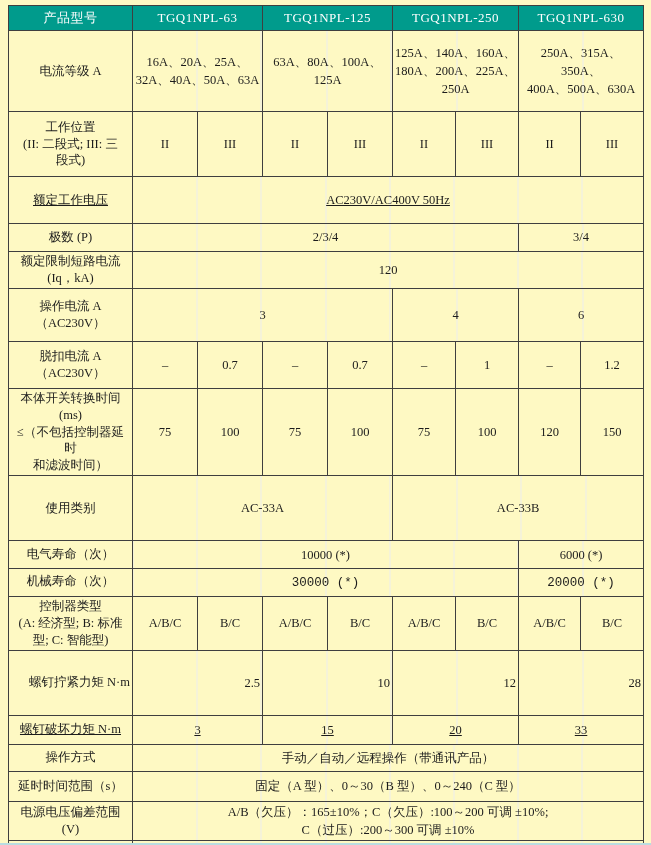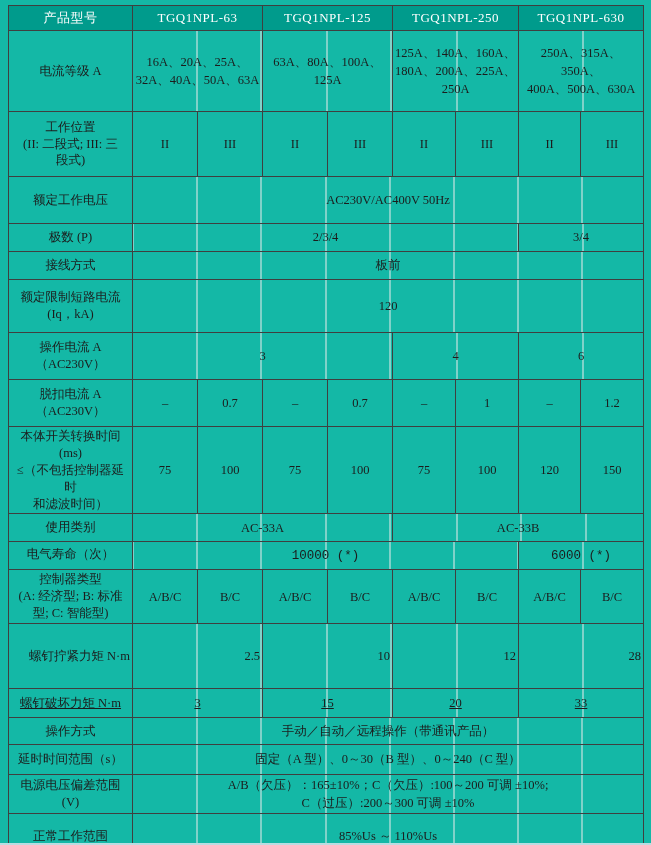--- a/index.html
+++ b/index.html
@@ -9,21 +9,21 @@
     width: 651px;
     height: 845px;
     font-family: "Liberation Serif", "DejaVu Serif", serif;
   }
   .page {
     position: relative;
     width: 651px;
     height: 845px;
     box-sizing: border-box;
     padding: 5px 14px 0 8px;
-    background: #14b8a6;
+    background: #fef9c3;
     overflow: hidden;
   }
   table.spec-table {
     border-collapse: collapse;
     table-layout: fixed;
     width: 635px;
   }
   .spec-table th, .spec-table td {
     border: 1.6px solid #3f3f3f;
     text-align: center;
@@ -50,21 +50,21 @@
   .spec-table tbody td[colspan] {
     background-image: repeating-linear-gradient(
       to right,
       transparent 0px, transparent 63.2px,
       #ececec 63.2px, #ececec 64.2px
     );
   }
   
   tbody tr:nth-child(1)  td { height: 78px; }
   tbody tr:nth-child(2)  td { height: 62px; }
-  tbody tr:nth-child(3)  td { height: 44px; }
+  tbody tr:nth-child(3)  td { height: 44px; text-decoration: underline; }
   tbody tr:nth-child(4)  td { height: 25px; }
   tbody tr:nth-child(5)  td { height: 25px; }
   tbody tr:nth-child(6)  td { height: 50px; }
   tbody tr:nth-child(7)  td { height: 44px; }
   tbody tr:nth-child(8)  td { height: 44px; }
   tbody tr:nth-child(9)  td { height: 62px; }
   tbody tr:nth-child(10) td { height: 25px; }
   tbody tr:nth-child(11) td { height: 25px; font-family: Liberation Mono, monospace; }
   tbody tr:nth-child(12) td { height: 25px; }
   tbody tr:nth-child(13) td { height: 62px; text-align: right; }
@@ -141,24 +141,20 @@
         <tr>
           <td class="label-cell">额定工作电压</td>
           <td class="value-cell" colspan="8">AC230V/AC400V 50Hz</td>
         </tr>
         <tr>
           <td class="label-cell">极数 (P)</td>
           <td class="value-cell" colspan="6">2/3/4</td>
           <td class="value-cell" colspan="2">3/4</td>
         </tr>
         <tr>
-          <td class="label-cell">接线方式</td>
-          <td class="value-cell" colspan="8">板前</td>
-        </tr>
-        <tr>
           <td class="label-cell">额定限制短路电流
 (Iq，kA)</td>
           <td class="value-cell" colspan="8">120</td>
         </tr>
         <tr>
           <td class="label-cell">操作电流 A
 （AC230V）</td>
           <td class="value-cell" colspan="4">3</td>
           <td class="value-cell" colspan="2">4</td>
           <td class="value-cell" colspan="2">6</td>
@@ -192,20 +188,25 @@
           <td class="label-cell">使用类别</td>
           <td class="value-cell" colspan="4">AC-33A</td>
           <td class="value-cell" colspan="4">AC-33B</td>
         </tr>
         <tr>
           <td class="label-cell">电气寿命（次）</td>
           <td class="value-cell" colspan="6">10000 (*)</td>
           <td class="value-cell" colspan="2">6000 (*)</td>
         </tr>
         <tr>
+          <td class="label-cell">机械寿命（次）</td>
+          <td class="value-cell" colspan="6">30000 (*)</td>
+          <td class="value-cell" colspan="2">20000 (*)</td>
+        </tr>
+        <tr>
           <td class="label-cell">控制器类型
 (A: 经济型; B: 标准
 型; C: 智能型)</td>
           <td class="value-cell">A/B/C</td>
           <td class="value-cell">B/C</td>
           <td class="value-cell">A/B/C</td>
           <td class="value-cell">B/C</td>
           <td class="value-cell">A/B/C</td>
           <td class="value-cell">B/C</td>
           <td class="value-cell">A/B/C</td>

